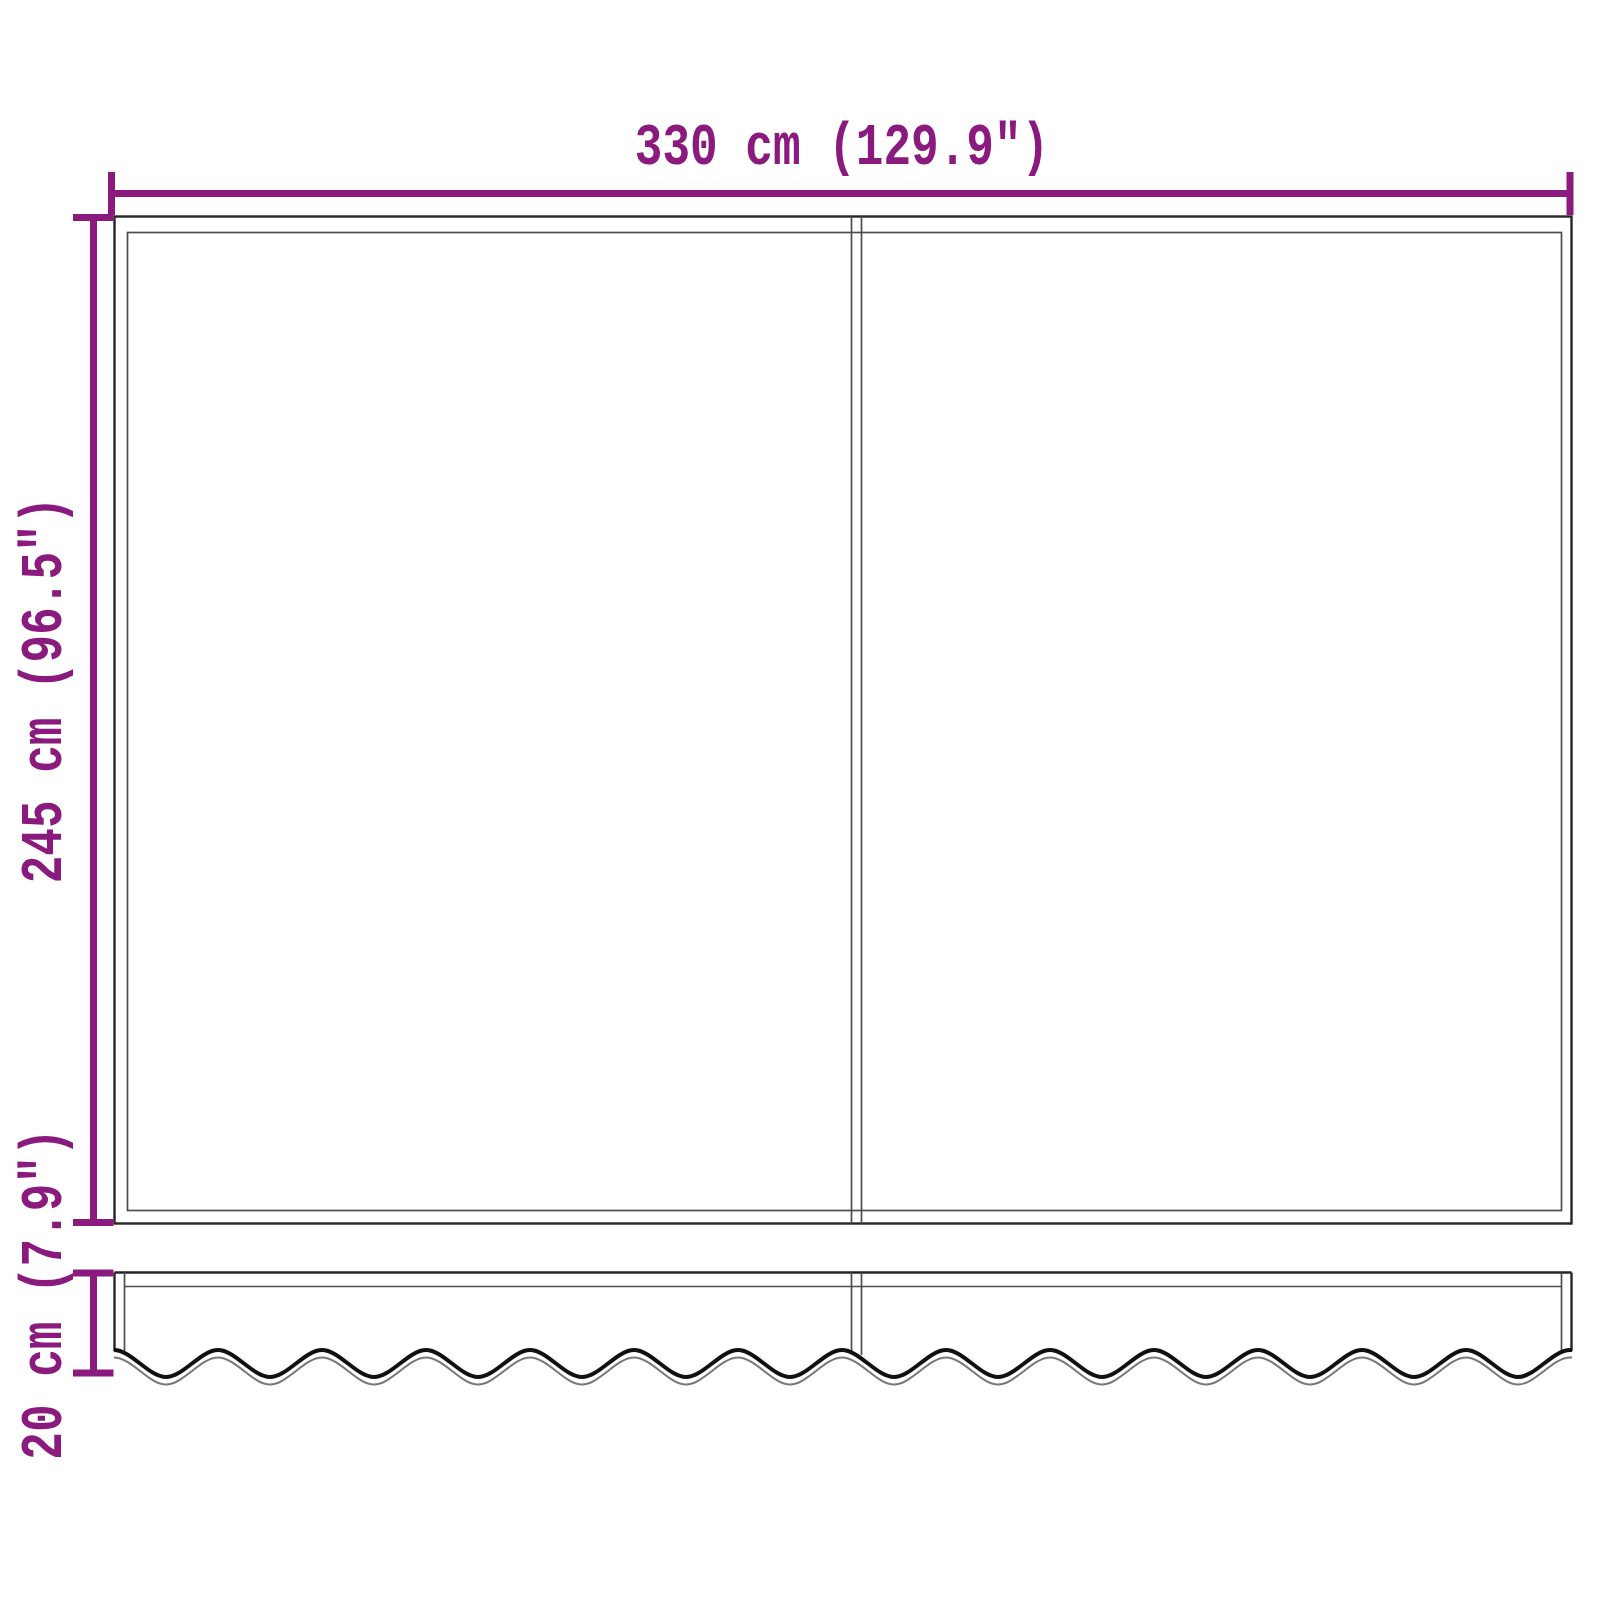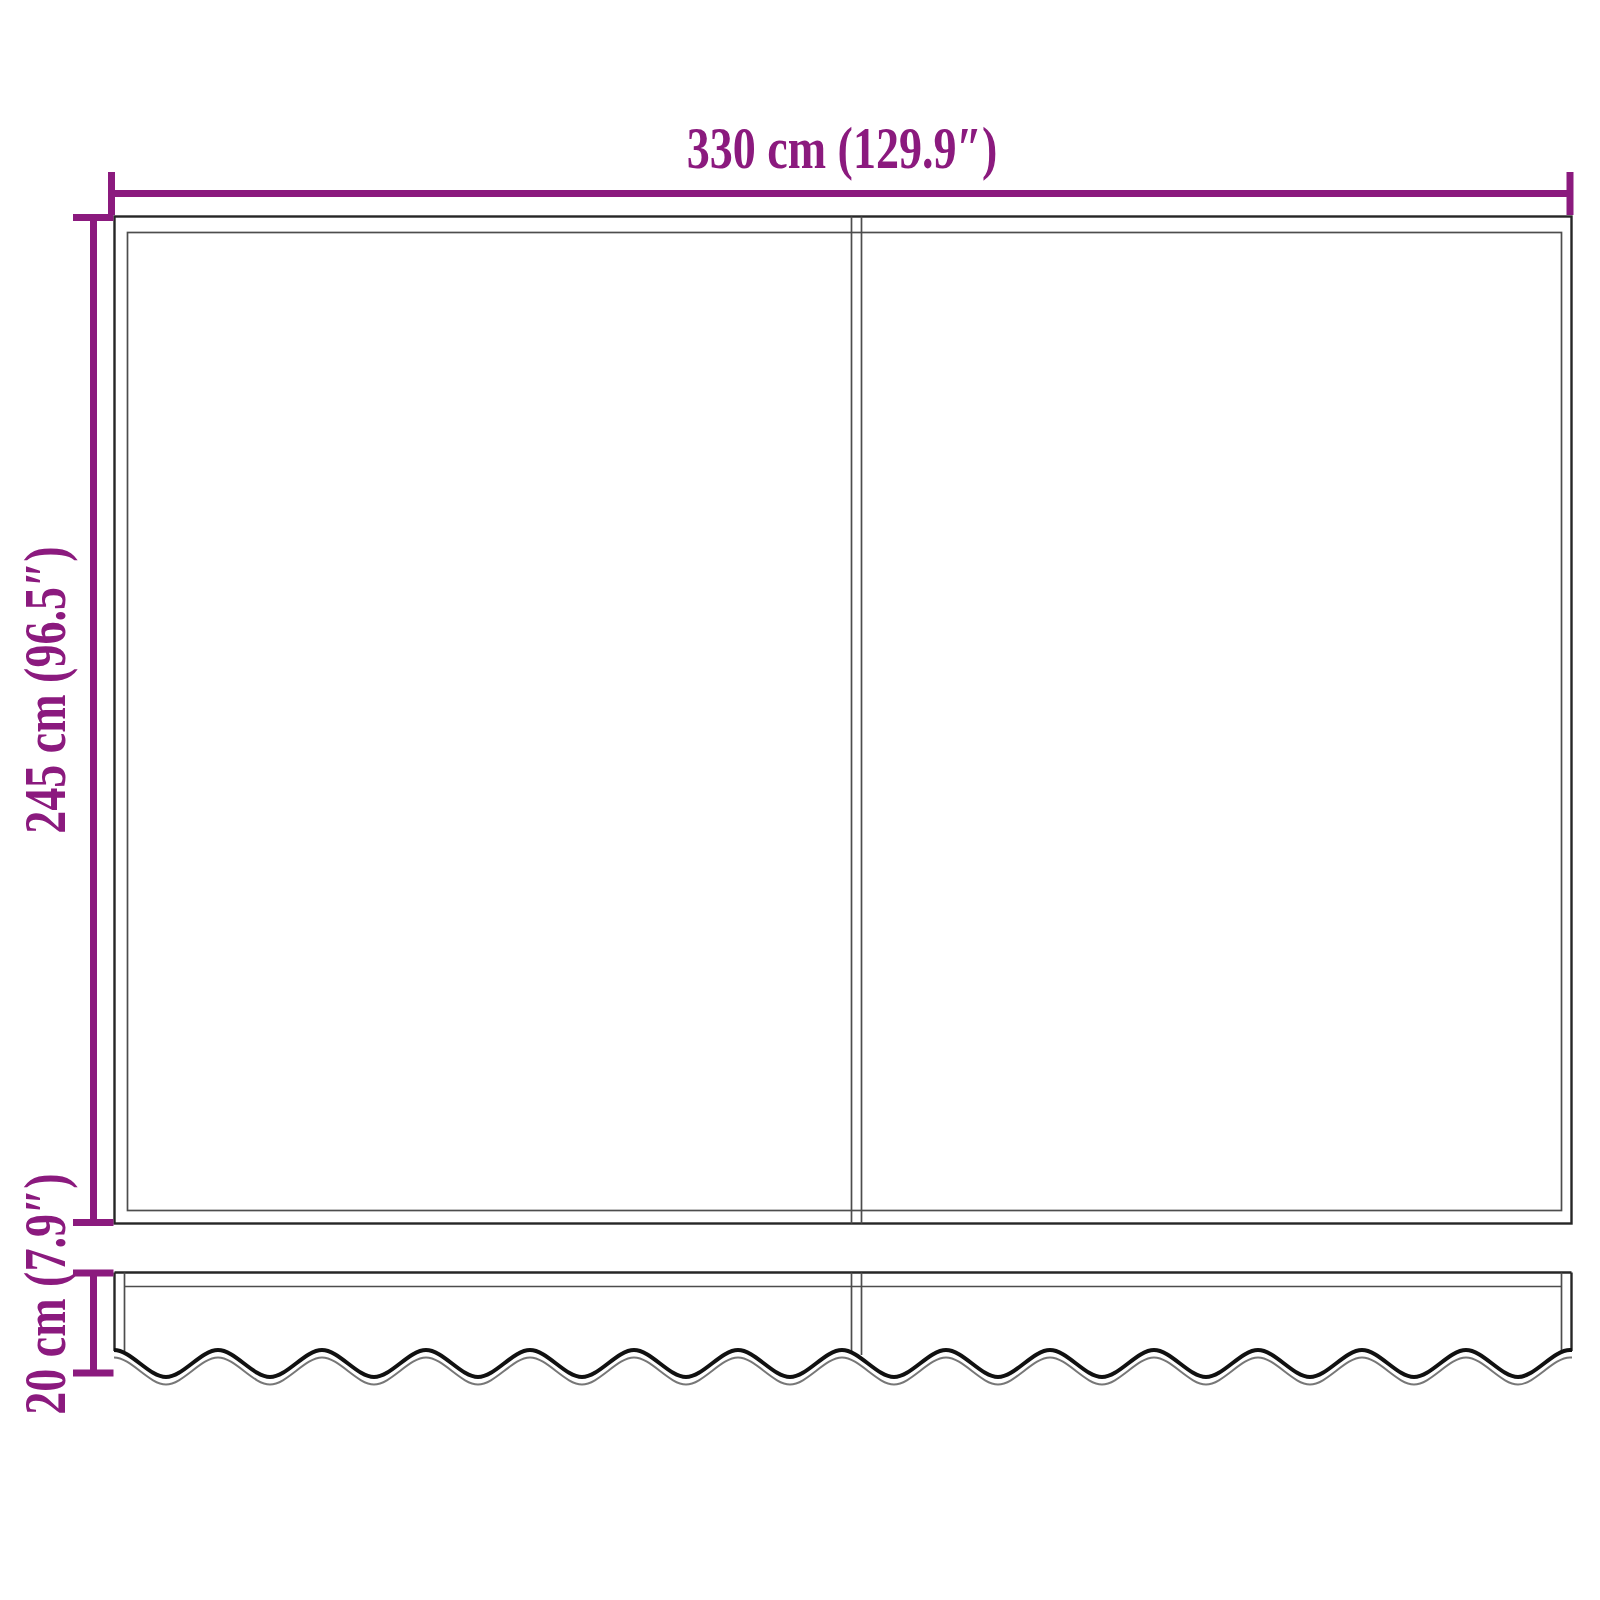--- a/index.html
+++ b/index.html
@@ -5,21 +5,21 @@
   html, body {
     margin: 0;
     padding: 0;
     background: #ffffff;
   }
   .canvas {
     position: relative;
     width: 1600px;
     height: 1600px;
     background: var(--background, #ffffff);
-    font-family: Liberation Serif, serif;
+    font-family: Liberation Mono, monospace;
     overflow: hidden;
   }
   .diagram-svg {
     position: absolute;
     left: 0;
     top: 0;
   }
   .dim-label {
     position: absolute;
     color: var(--accent, #8b1a7e);

